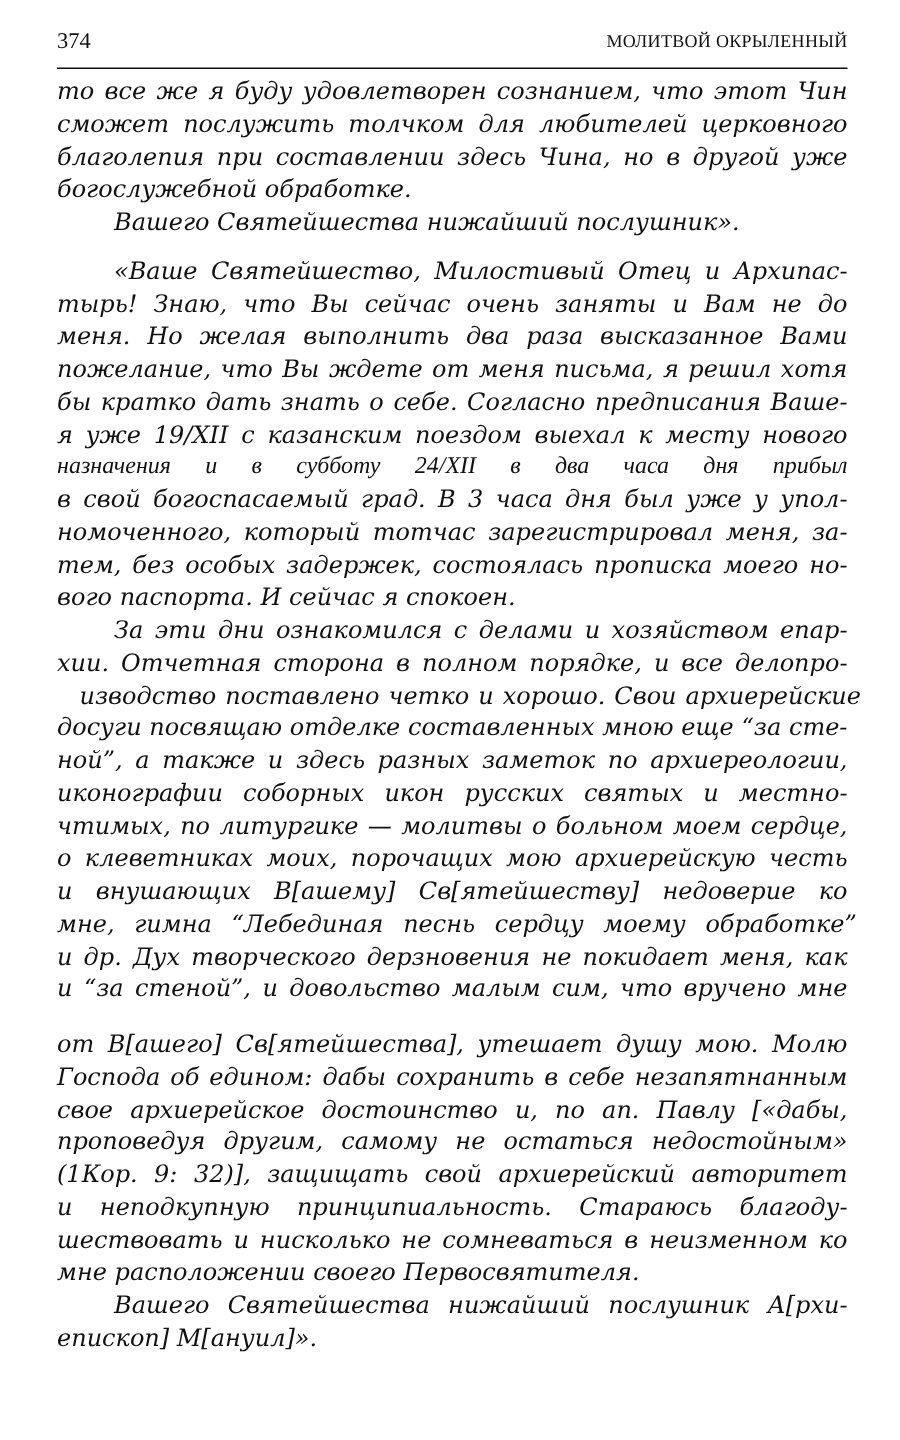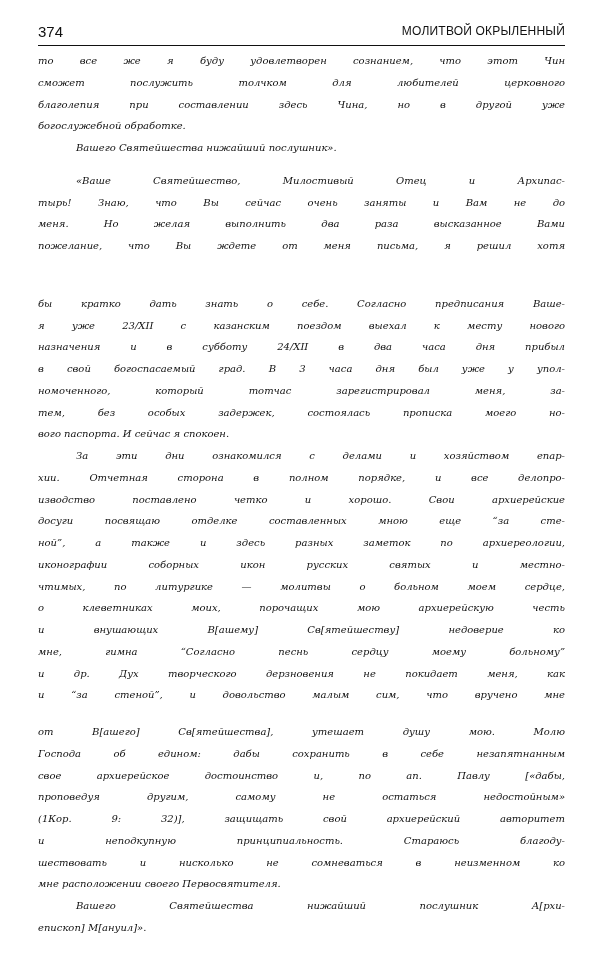--- a/index.html
+++ b/index.html
@@ -16,39 +16,39 @@
     }
     .page {
       position: absolute;
       left: 38px;
       top: 20px;
       width: 527px;
     }
     .running-header {
       display: flex;
       justify-content: space-between;
-      align-items: center;
-      font-family: Liberation Sans, sans-serif;
+      align-items: flex-start;
+      font-family: Liberation Serif, serif;
       height: 22px;
       padding-bottom: 3px;
       border-bottom: 1.3px solid #111;
     }
     .page-number {
       font-size: 15px;
       letter-spacing: 0px;
     }
     .running-title {
       font-size: 12px;
       letter-spacing: 0.2px;
     }
     .body-text {
       margin-top: 4px;
       font-family: "DejaVu Serif", "Liberation Serif", serif;
       font-style: italic;
-      font-size: 10px;
+      font-size: 16px;
       line-height: 21.75px;
       color: #111;
     }
     .line {
       display: block;
       white-space: nowrap;
       text-align: justify;
       text-align-last: justify;
       height: 21.75px;
       overflow: visible;
@@ -80,39 +80,39 @@
       </div>
       <div class="paragraph">
         <span class="line indent last">Вашего Святейшества нижайший послушник».</span>
       </div>
       <div class="para-gap"></div>
       <div class="paragraph">
         <span class="line indent" style="word-spacing: 2.75px;">«Ваше Святейшество, Милостивый Отец и Архипас-</span>
         <span class="line" style="word-spacing: 5.05156px;">тырь! Знаю, что Вы сейчас очень заняты и Вам не до</span>
         <span class="line" style="word-spacing: 5.32143px;">меня. Но желая выполнить два раза высказанное Вами</span>
         <span class="line" style="word-spacing: 0.583333px;">пожелание, что Вы ждете от меня письма, я решил хотя</span>
-        <span class="line" style="word-spacing: 0.535156px; margin-top: 36px;">бы кратко дать знать о себе. Согласно предписания Ваше-</span>
-        <span class="line" style="word-spacing: 2.76389px;">я уже 23/XII с казанским поездом выехал к месту нового</span>
-        <span class="line" style="word-spacing: 7.04861px;">назначения и в субботу 24/XII в два часа дня прибыл</span>
+        <span class="line" style="word-spacing: 0.535156px;">бы кратко дать знать о себе. Согласно предписания Ваше-</span>
+        <span class="line" style="word-spacing: 2.76389px;">я уже 19/XII с казанским поездом выехал к месту нового</span>
+        <span class="line" style="word-spacing: 7.04861px; font-family: Liberation Serif, serif;">назначения и в субботу 24/XII в два часа дня прибыл</span>
         <span class="line" style="word-spacing: 2.6321px;">в свой богоспасаемый град. В 3 часа дня был уже у упол-</span>
         <span class="line" style="word-spacing: 2.19687px;">номоченного, который тотчас зарегистрировал меня, за-</span>
         <span class="line" style="word-spacing: 1.30357px;">тем, без особых задержек, состоялась прописка моего но-</span>
         <span class="line last">вого паспорта. И сейчас я спокоен.</span>
       </div>
       <div class="paragraph">
         <span class="line indent" style="word-spacing: 1.89844px;">За эти дни ознакомился с делами и хозяйством епар-</span>
         <span class="line" style="word-spacing: 2.18164px;">хии. Отчетная сторона в полном порядке, и все делопро-</span>
-        <span class="line" style="word-spacing: 0.9375px;">изводство поставлено четко и хорошо. Свои архиерейские</span>
+        <span class="line" style="word-spacing: 0.9375px; margin-left: 15px;">изводство поставлено четко и хорошо. Свои архиерейские</span>
         <span class="line" style="word-spacing: -0.792411px;">досуги посвящаю отделке составленных мною еще “за сте-</span>
         <span class="line" style="word-spacing: 2.625px;">ной”, а также и здесь разных заметок по архиереологии,</span>
         <span class="line" style="word-spacing: 7.36458px;">иконографии соборных икон русских святых и местно-</span>
         <span class="line" style="word-spacing: 0.427734px;">чтимых, по литургике — молитвы о больном моем сердце,</span>
         <span class="line" style="word-spacing: 2.85417px;">о клеветниках моих, порочащих мою архиерейскую честь</span>
         <span class="line" style="word-spacing: 9.35938px;">и внушающих В[ашему] Св[ятейшеству] недоверие ко</span>
-        <span class="line" style="word-spacing: 8.02344px;">мне, гимна “Согласно песнь сердцу моему больному”</span>
+        <span class="line" style="word-spacing: 8.02344px;">мне, гимна “Лебединая песнь сердцу моему обработке”</span>
         <span class="line" style="word-spacing: 1.61523px;">и др. Дух творческого дерзновения не покидает меня, как</span>
         <span class="line" style="word-spacing: 1.87153px;">и “за стеной”, и довольство малым сим, что вручено мне</span>
         <span class="line" style="word-spacing: 2.98438px; margin-top: 15px;">от В[ашего] Св[ятейшества], утешает душу мою. Молю</span>
         <span class="line" style="word-spacing: 0.71875px;">Господа об едином: дабы сохранить в себе незапятнанным</span>
         <span class="line" style="word-spacing: 5.50893px;">свое архиерейское достоинство и, по ап. Павлу [«дабы,</span>
         <span class="line" style="word-spacing: 5.8625px;">проповедуя другим, самому не остаться недостойным»</span>
         <span class="line" style="word-spacing: 4.91406px;">(1Кор. 9: 32)], защищать свой архиерейский авторитет</span>
         <span class="line" style="word-spacing: 11.7773px;">и неподкупную принципиальность. Стараюсь благоду-</span>
         <span class="line" style="word-spacing: 1.30804px;">шествовать и нисколько не сомневаться в неизменном ко</span>
         <span class="line last">мне расположении своего Первосвятителя.</span>

